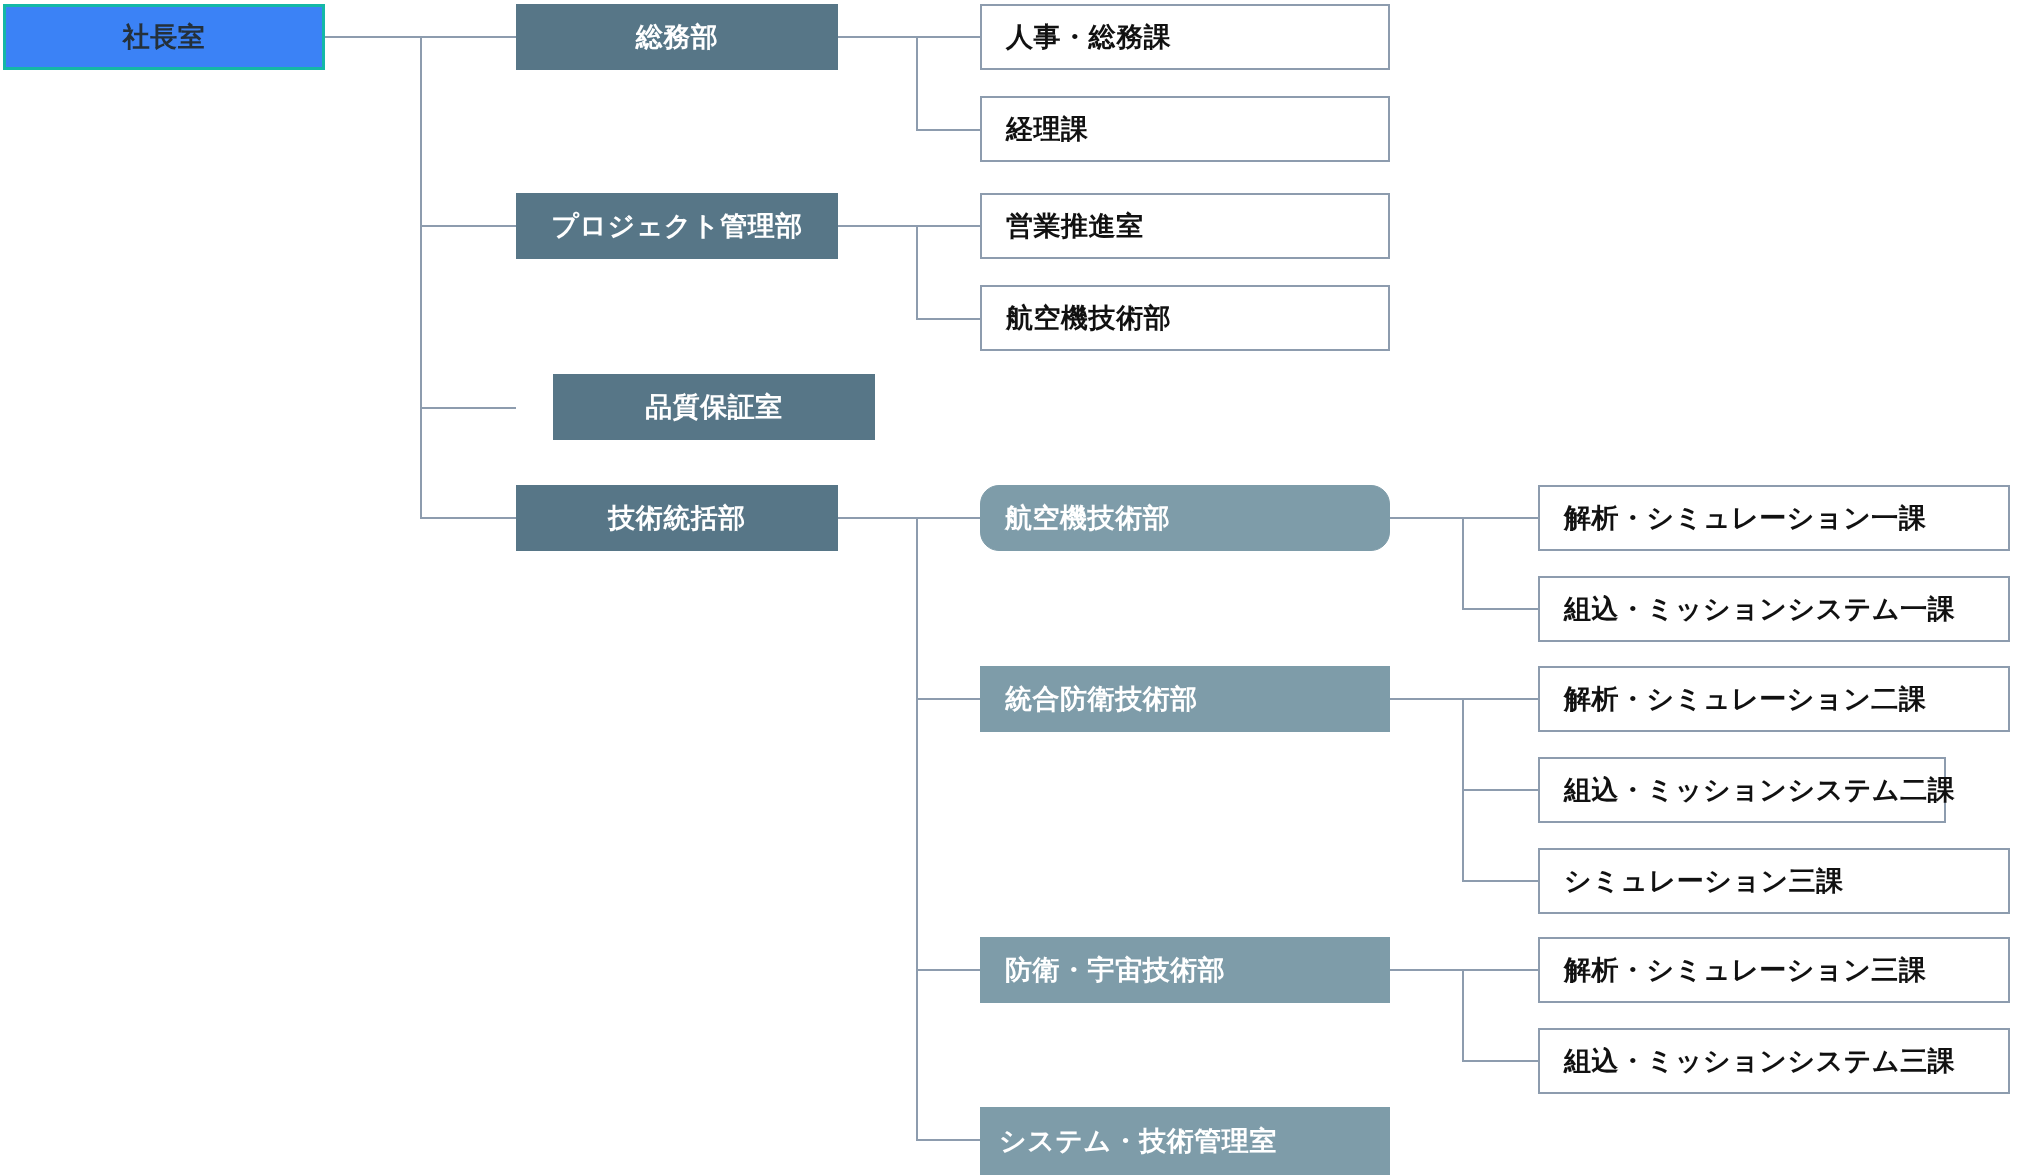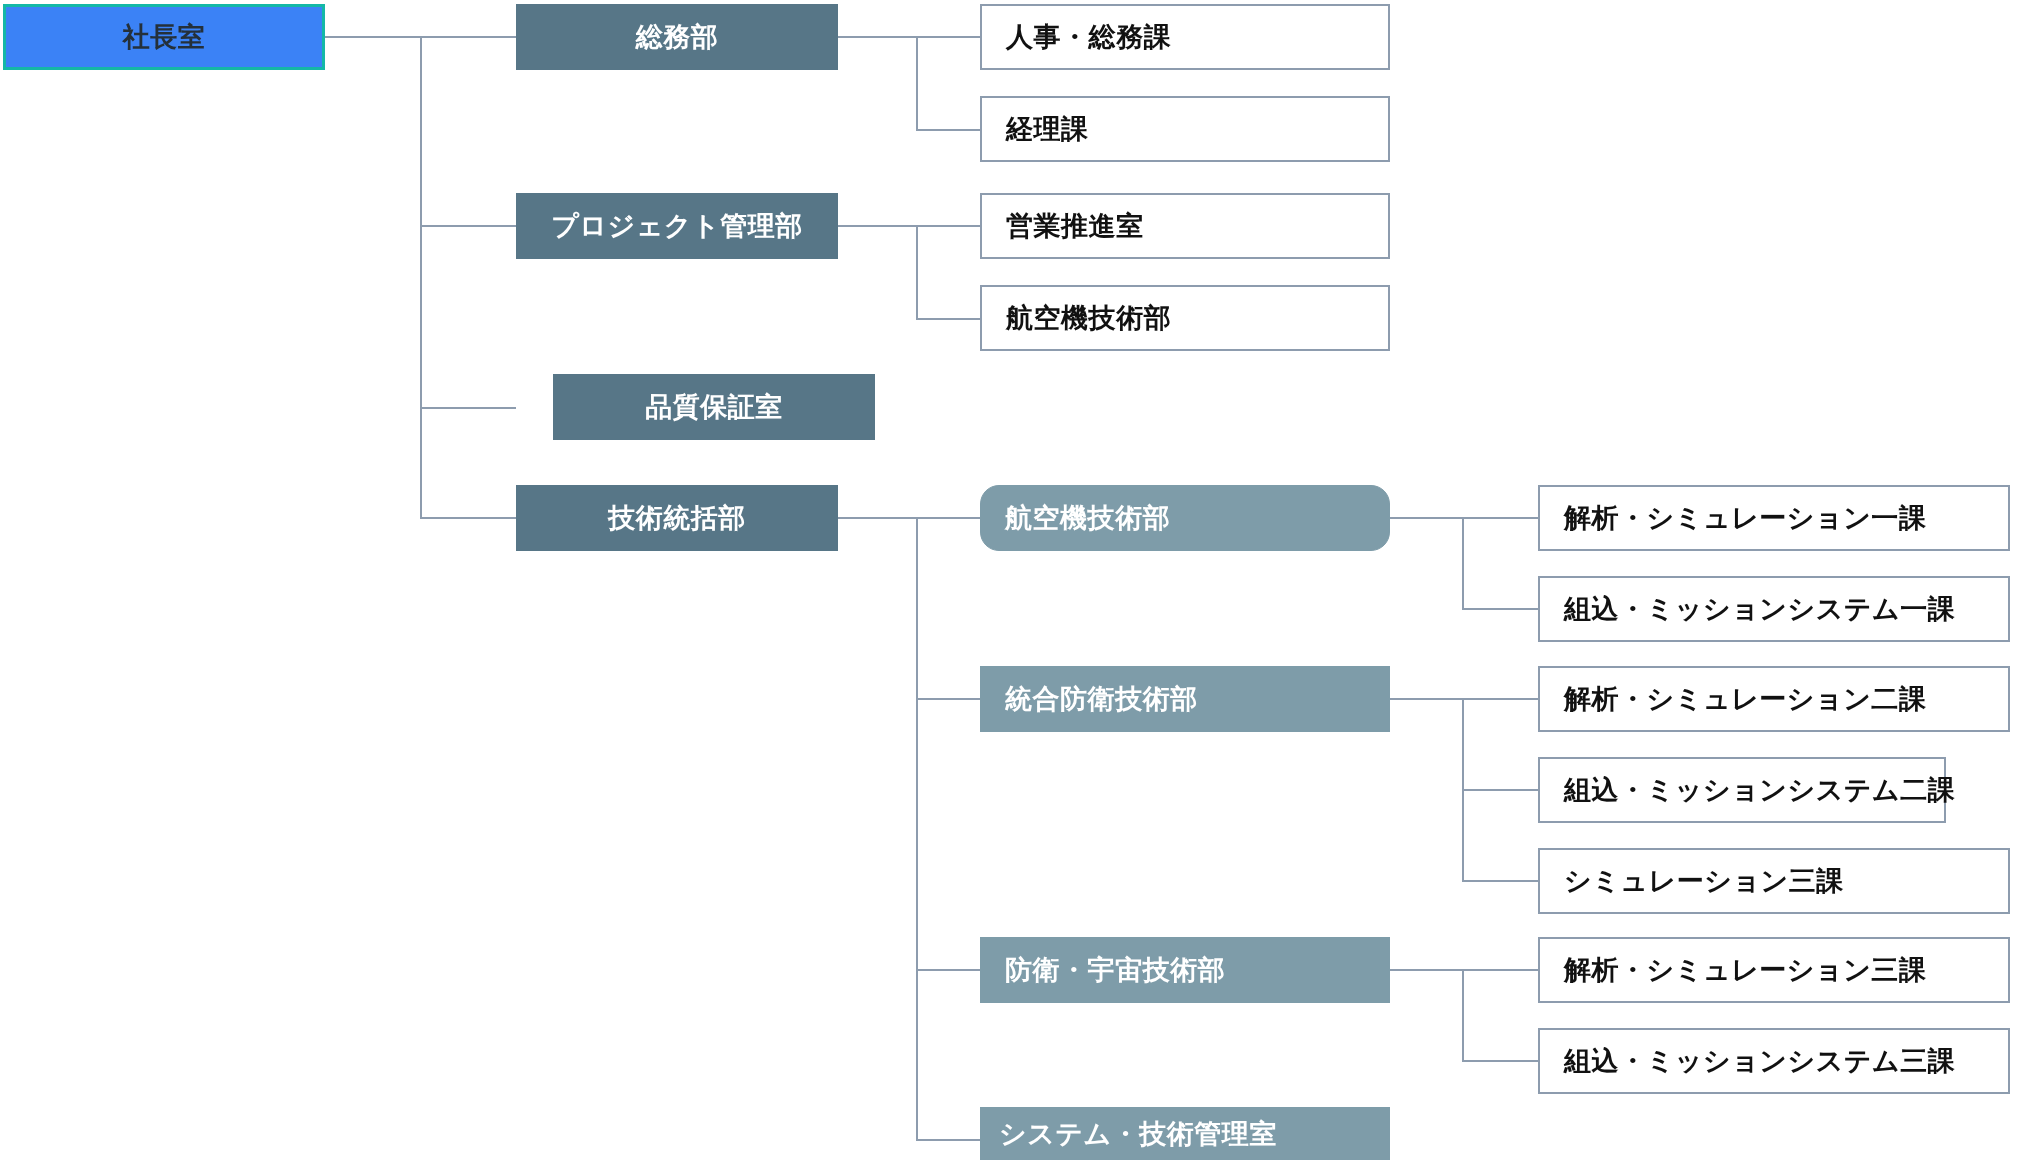--- a/index.html
+++ b/index.html
@@ -147,21 +147,21 @@
 
   <div class="node lv3" style="left:980px; top:485px; width:410px; height:66px;border-radius:19px;">
     <span>航空機技術部</span>
   </div>
   <div class="node lv3" style="left:980px; top:666px; width:410px; height:66px;">
     <span>統合防衛技術部</span>
   </div>
   <div class="node lv3" style="left:980px; top:937px; width:410px; height:66px;">
     <span>防衛・宇宙技術部</span>
   </div>
-  <div class="node lv3" style="left:980px; top:1107px; width:410px; height:53px;padding-left:18px;">
+  <div class="node lv3" style="left:980px; top:1107px; width:410px; height:68px;padding-left:18px;">
     <span>システム・技術管理室</span>
   </div>
 
   <div class="node lv4" style="left:1538px; top:485px; width:472px; height:66px;">
     <span>解析・シミュレーション一課</span>
   </div>
   <div class="node lv4" style="left:1538px; top:576px; width:472px; height:66px;">
     <span>組込・ミッションシステム一課</span>
   </div>
 

